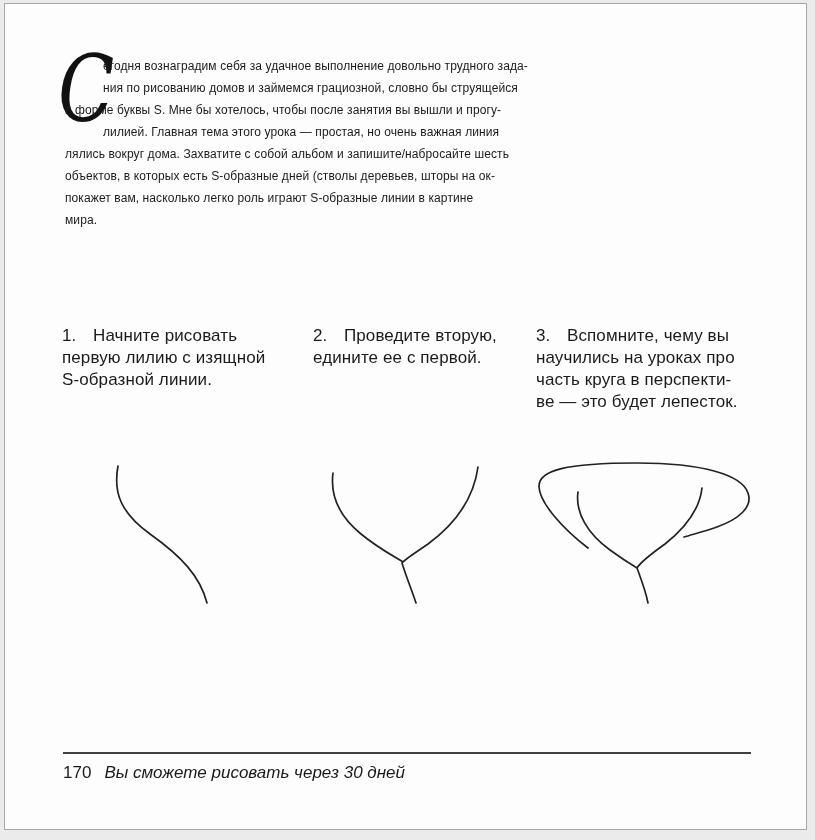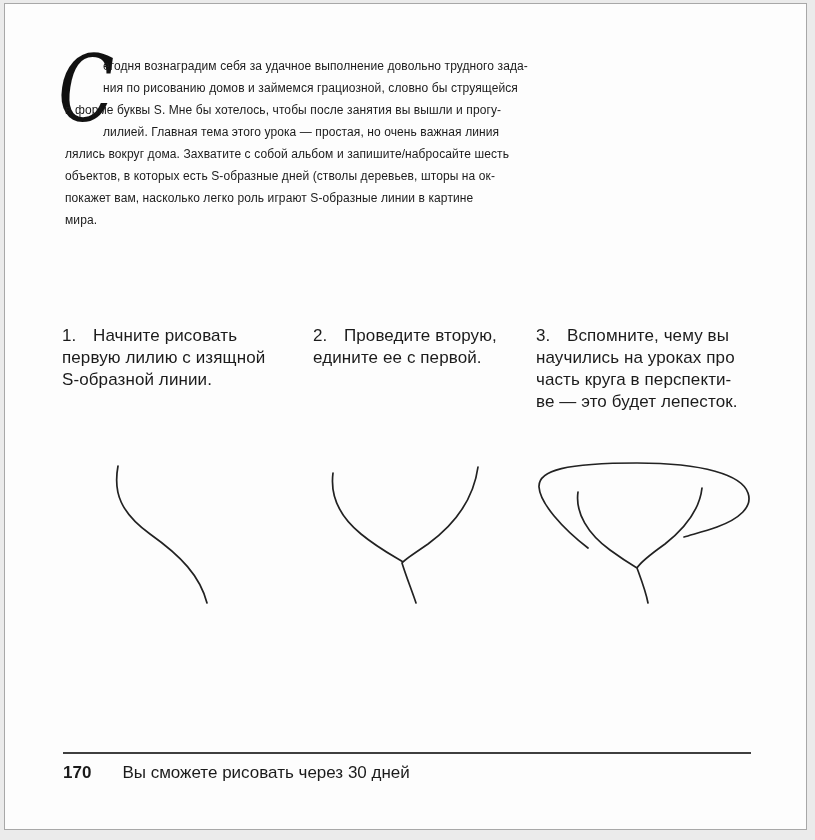--- a/index.html
+++ b/index.html
@@ -88,22 +88,22 @@
     background: #3f3f3f;
   }
   .footer {
     position: absolute;
     left: 63px;
     top: 763px;
     font-size: 17px;
     line-height: 20px;
     white-space: nowrap;
   }
-  .footer .pagenum { font-weight: bold; }
-  .footer .booktitle { margin-left: 31px; }
+  .footer .pagenum { font-weight: normal; }
+  .footer .booktitle { margin-left: 13px; font-style: italic; }
 </style>
 </head>
 <body>
 
 <div class="page"></div>
 
 <div class="dropcap">С</div>
 
 <div class="para">
   <div class="pline indent">егодня вознаградим себя за удачное выполнение довольно трудного зада-</div>

